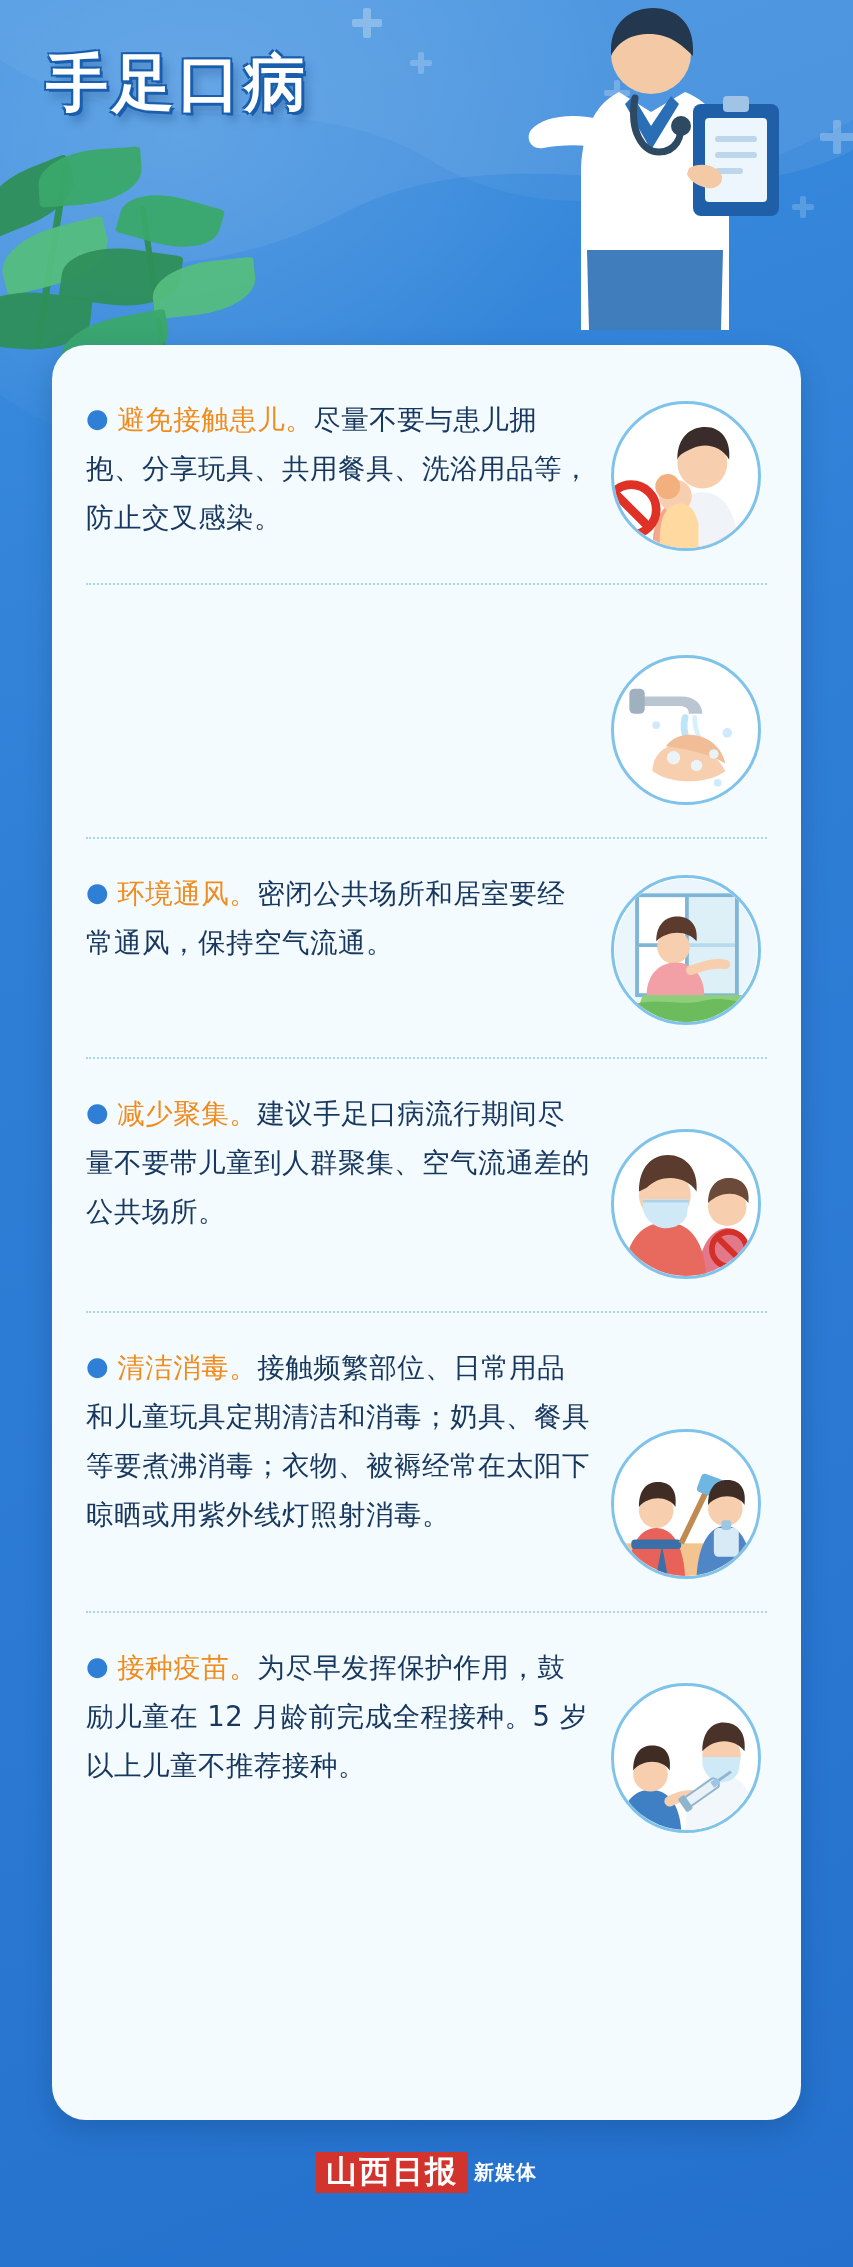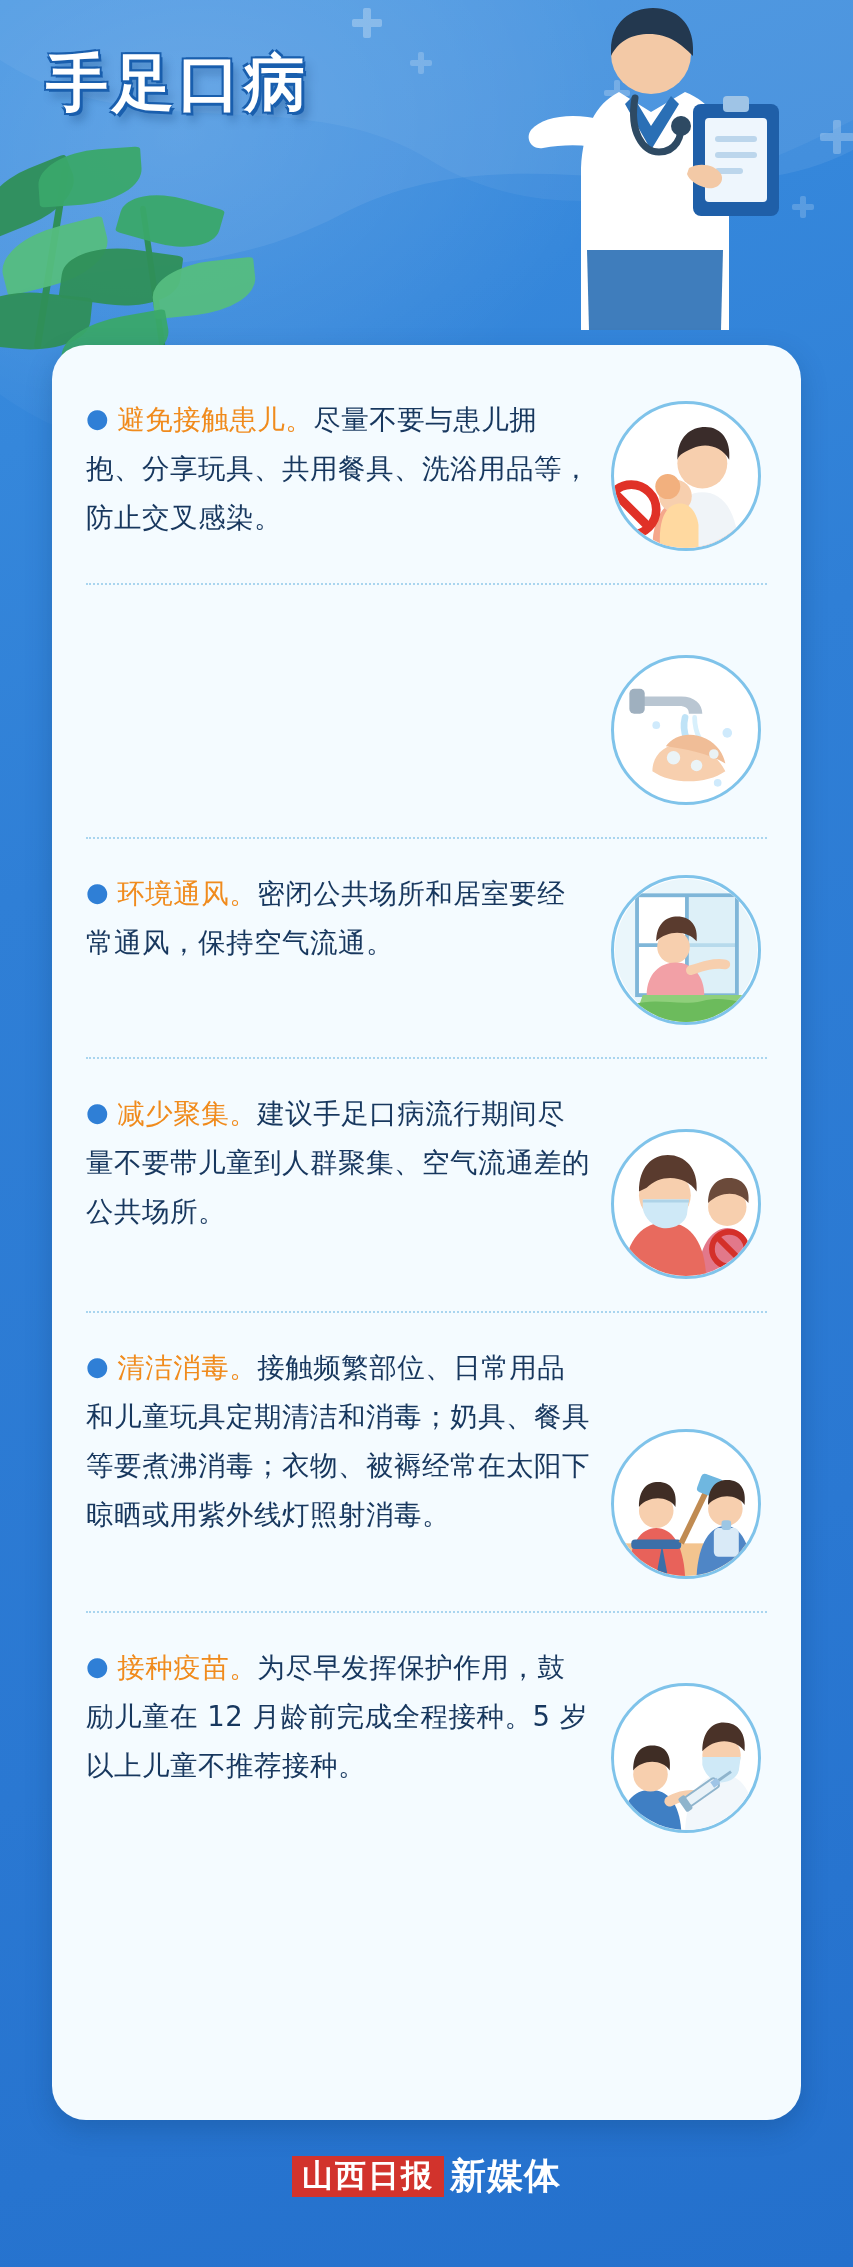--- a/index.html
+++ b/index.html
@@ -185,21 +185,21 @@
     color: #ffffff;
     background: #d2332c;
     padding: 4px 10px 6px 10px;
     border-radius: 0;
     letter-spacing: 2px;
     line-height: 1;
   }
   .logo-text {
     font-family: "DejaVu Sans", "Liberation Sans", sans-serif;
     font-weight: bold;
-    font-size: 36px;
+    font-size: 20px;
     color: #ffffff;
     letter-spacing: 1px;
   }
 </style>
 </head>
 <body>
 
 <div class="poster">
 
   <div class="bg-swoosh"></div>

